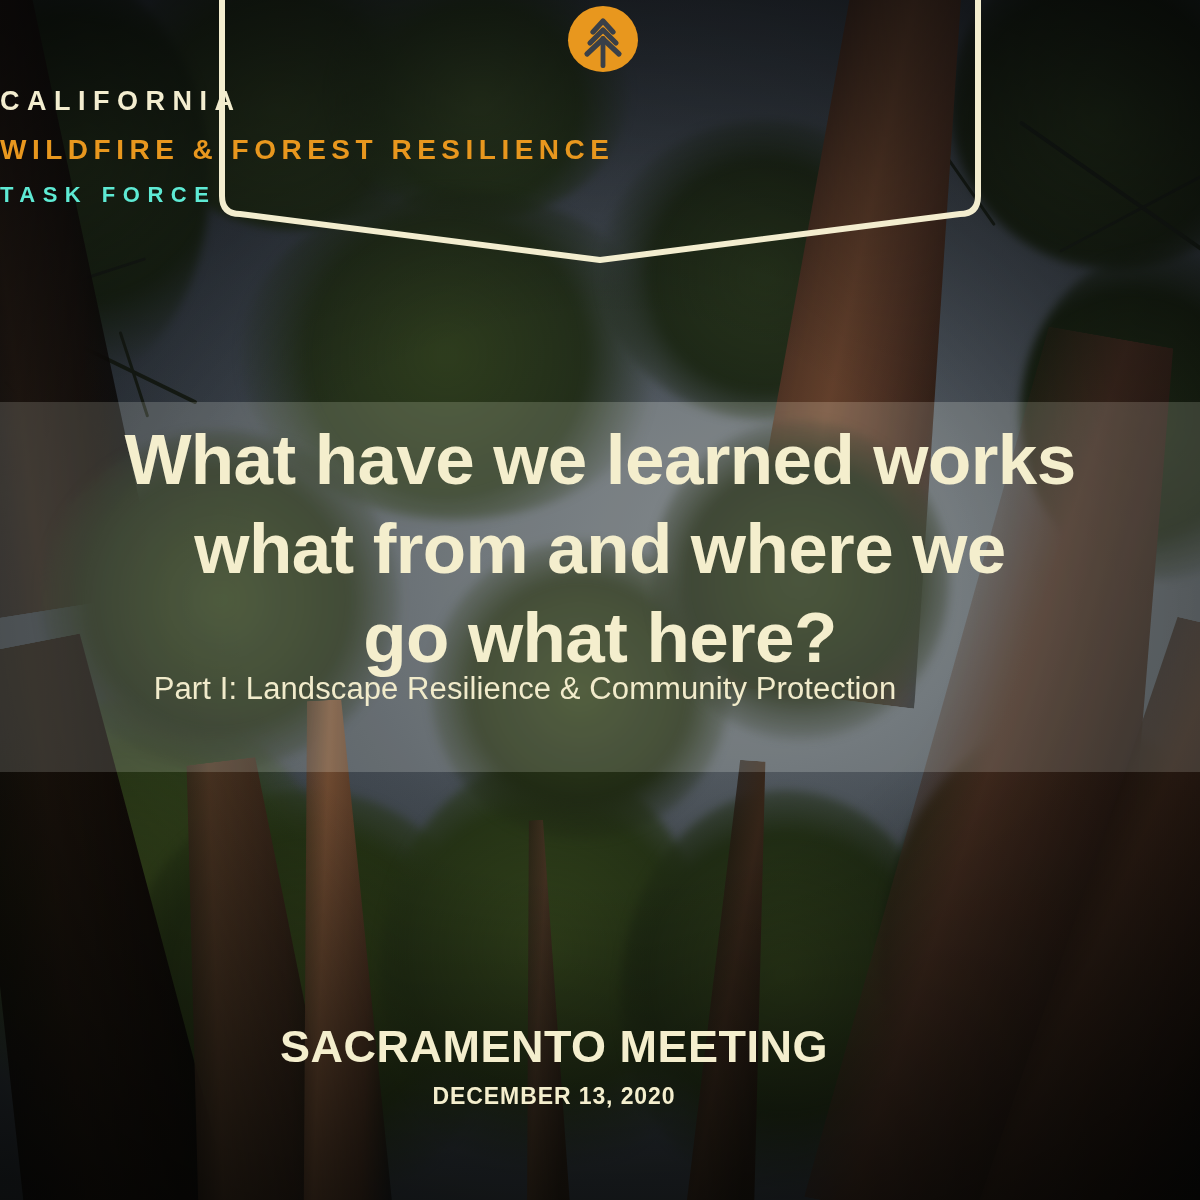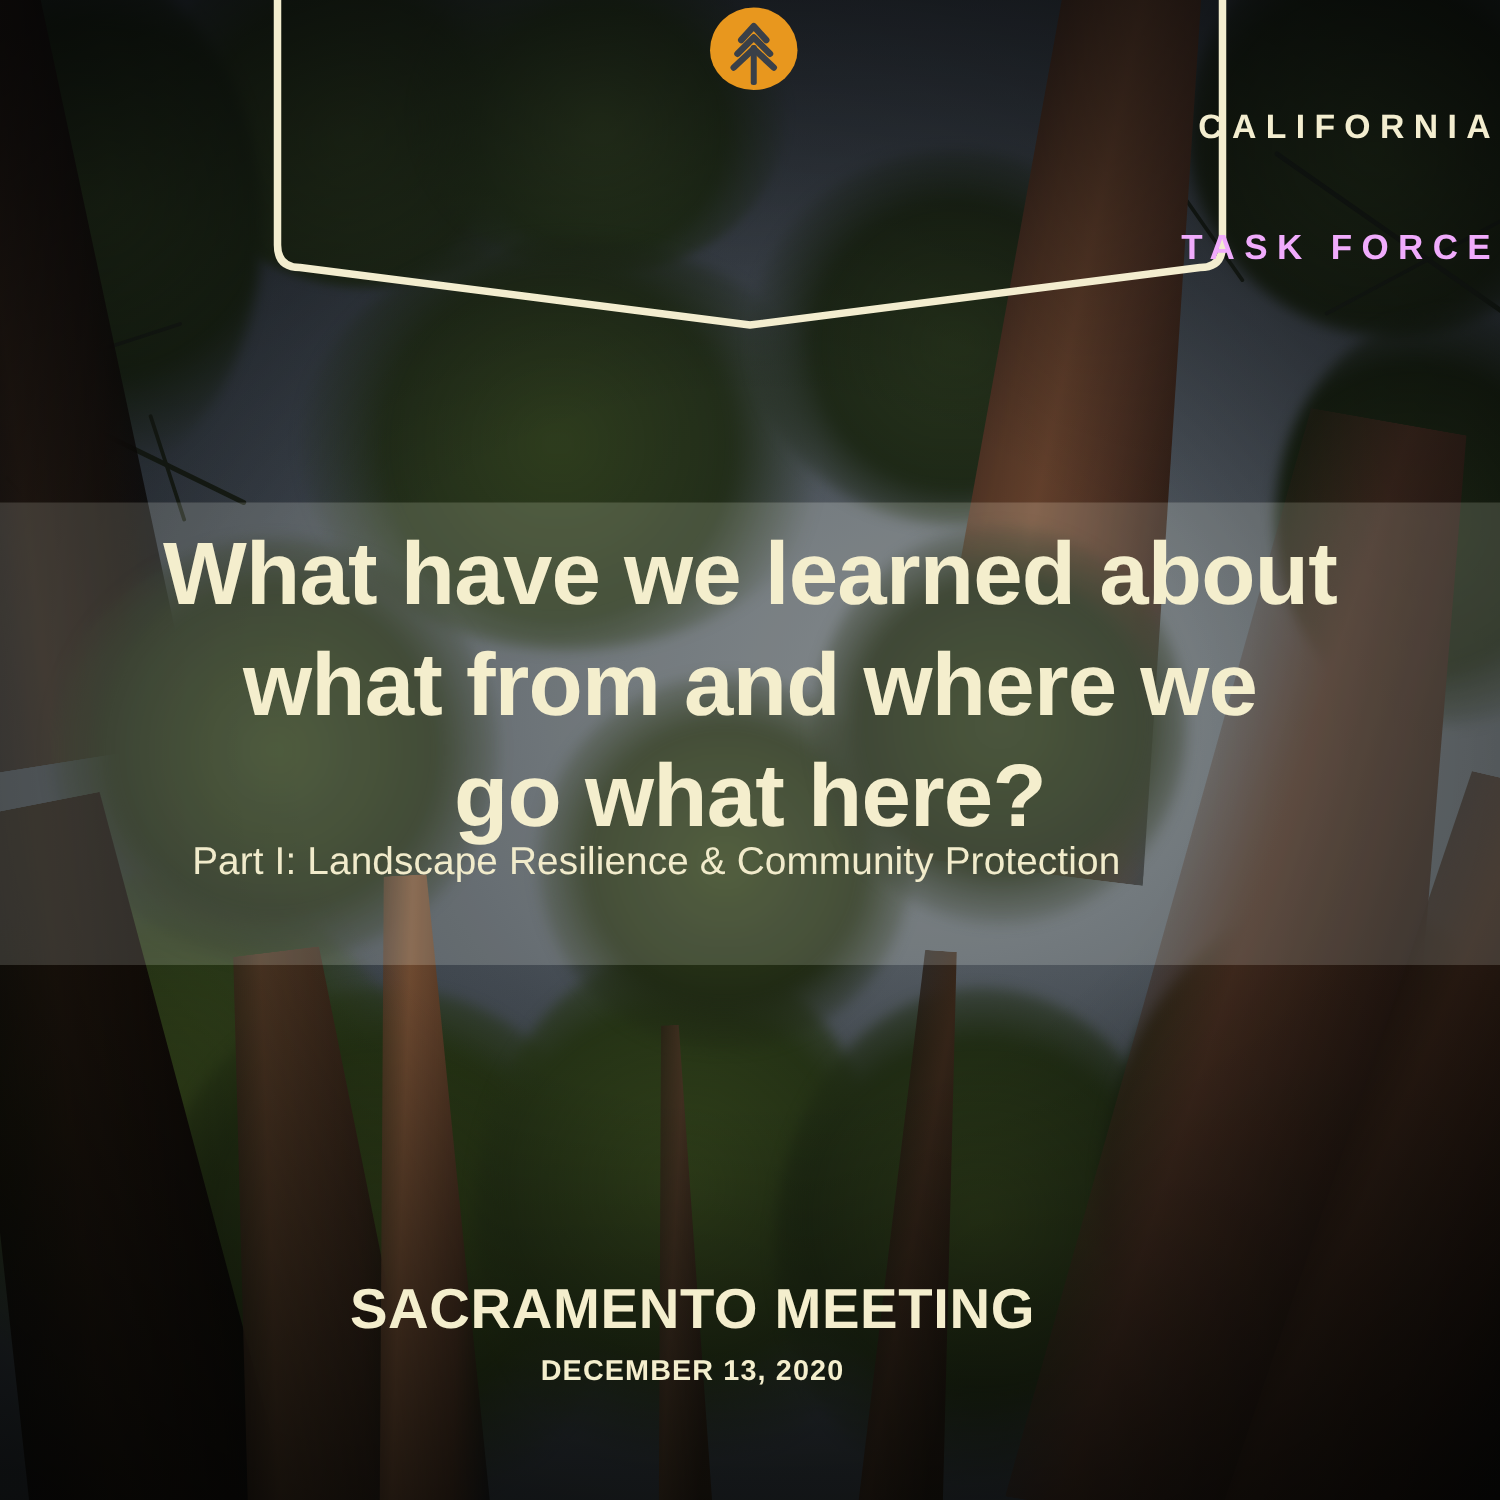--- a/index.html
+++ b/index.html
@@ -138,41 +138,41 @@
   .logo-oval {
     position:absolute; inset:0;
     background:#E8971E;
     border-radius:50% 50% 50% 50% / 52% 52% 48% 48%;
   }
   .logo-tree { position:absolute; inset:0; }
 
   .logo-line1, .logo-line2, .logo-line3 {
     position:absolute;
     left:0; width:1200px;
-    text-align:right;
+    text-align:left;
     font-weight:700;
     font-family:"Liberation Sans", sans-serif;
   }
   .logo-line1 {
     top:86px;
     font-size:27px;
     letter-spacing:7.5px;
     color:#F3EDCF;
   }
   .logo-line2 {
     top:134px;
     font-size:28px;
     letter-spacing:5.5px;
     color:#E8971E;
   }
   .logo-line3 {
     top:182px;
-    font-size:28px;
+    font-size:22px;
     letter-spacing:7.5px;
-    color:#f0abfc;
+    color:#5eead4;
   }
 
   
   .band {
     position:absolute;
     left:0; top:402px;
     width:1200px; height:370px;
     background:rgba(225,232,222,0.17);
     backdrop-filter:saturate(.9);
   }
@@ -301,27 +301,28 @@
         <g fill="none" stroke="#3A4048" stroke-width="5.2" stroke-linecap="round" stroke-linejoin="round">
           <path d="M25,26 L35,15 L45,26"></path>
           <path d="M22,37 L35,24 L48,37"></path>
           <path d="M19,48 L35,33 L51,48"></path>
         </g>
         <rect x="32.6" y="30" width="4.8" height="32" rx="2" fill="#3A4048"></rect>
       </svg>
     </div>
 
     <div class="logo-line1">CALIFORNIA</div>
+    <div class="logo-line2">WILDFIRE &amp; FOREST RESILIENCE</div>
     <div class="logo-line3">TASK FORCE</div>
   </div>
 
   <div class="band"></div>
 
   <div class="headline">
-    <span class="ln">What have we learned about</span>
+    <span class="ln">What have we learned works</span>
     <span class="ln">what from and where we</span>
     <span class="ln">go what here?</span>
   </div>
 
   <div class="subline">
     <span class="ln">Part I: Landscape Resilience &amp; Community Protection</span>
   </div>
 
   <div class="footer">
     <div class="meeting">SACRAMENTO MEETING</div>

